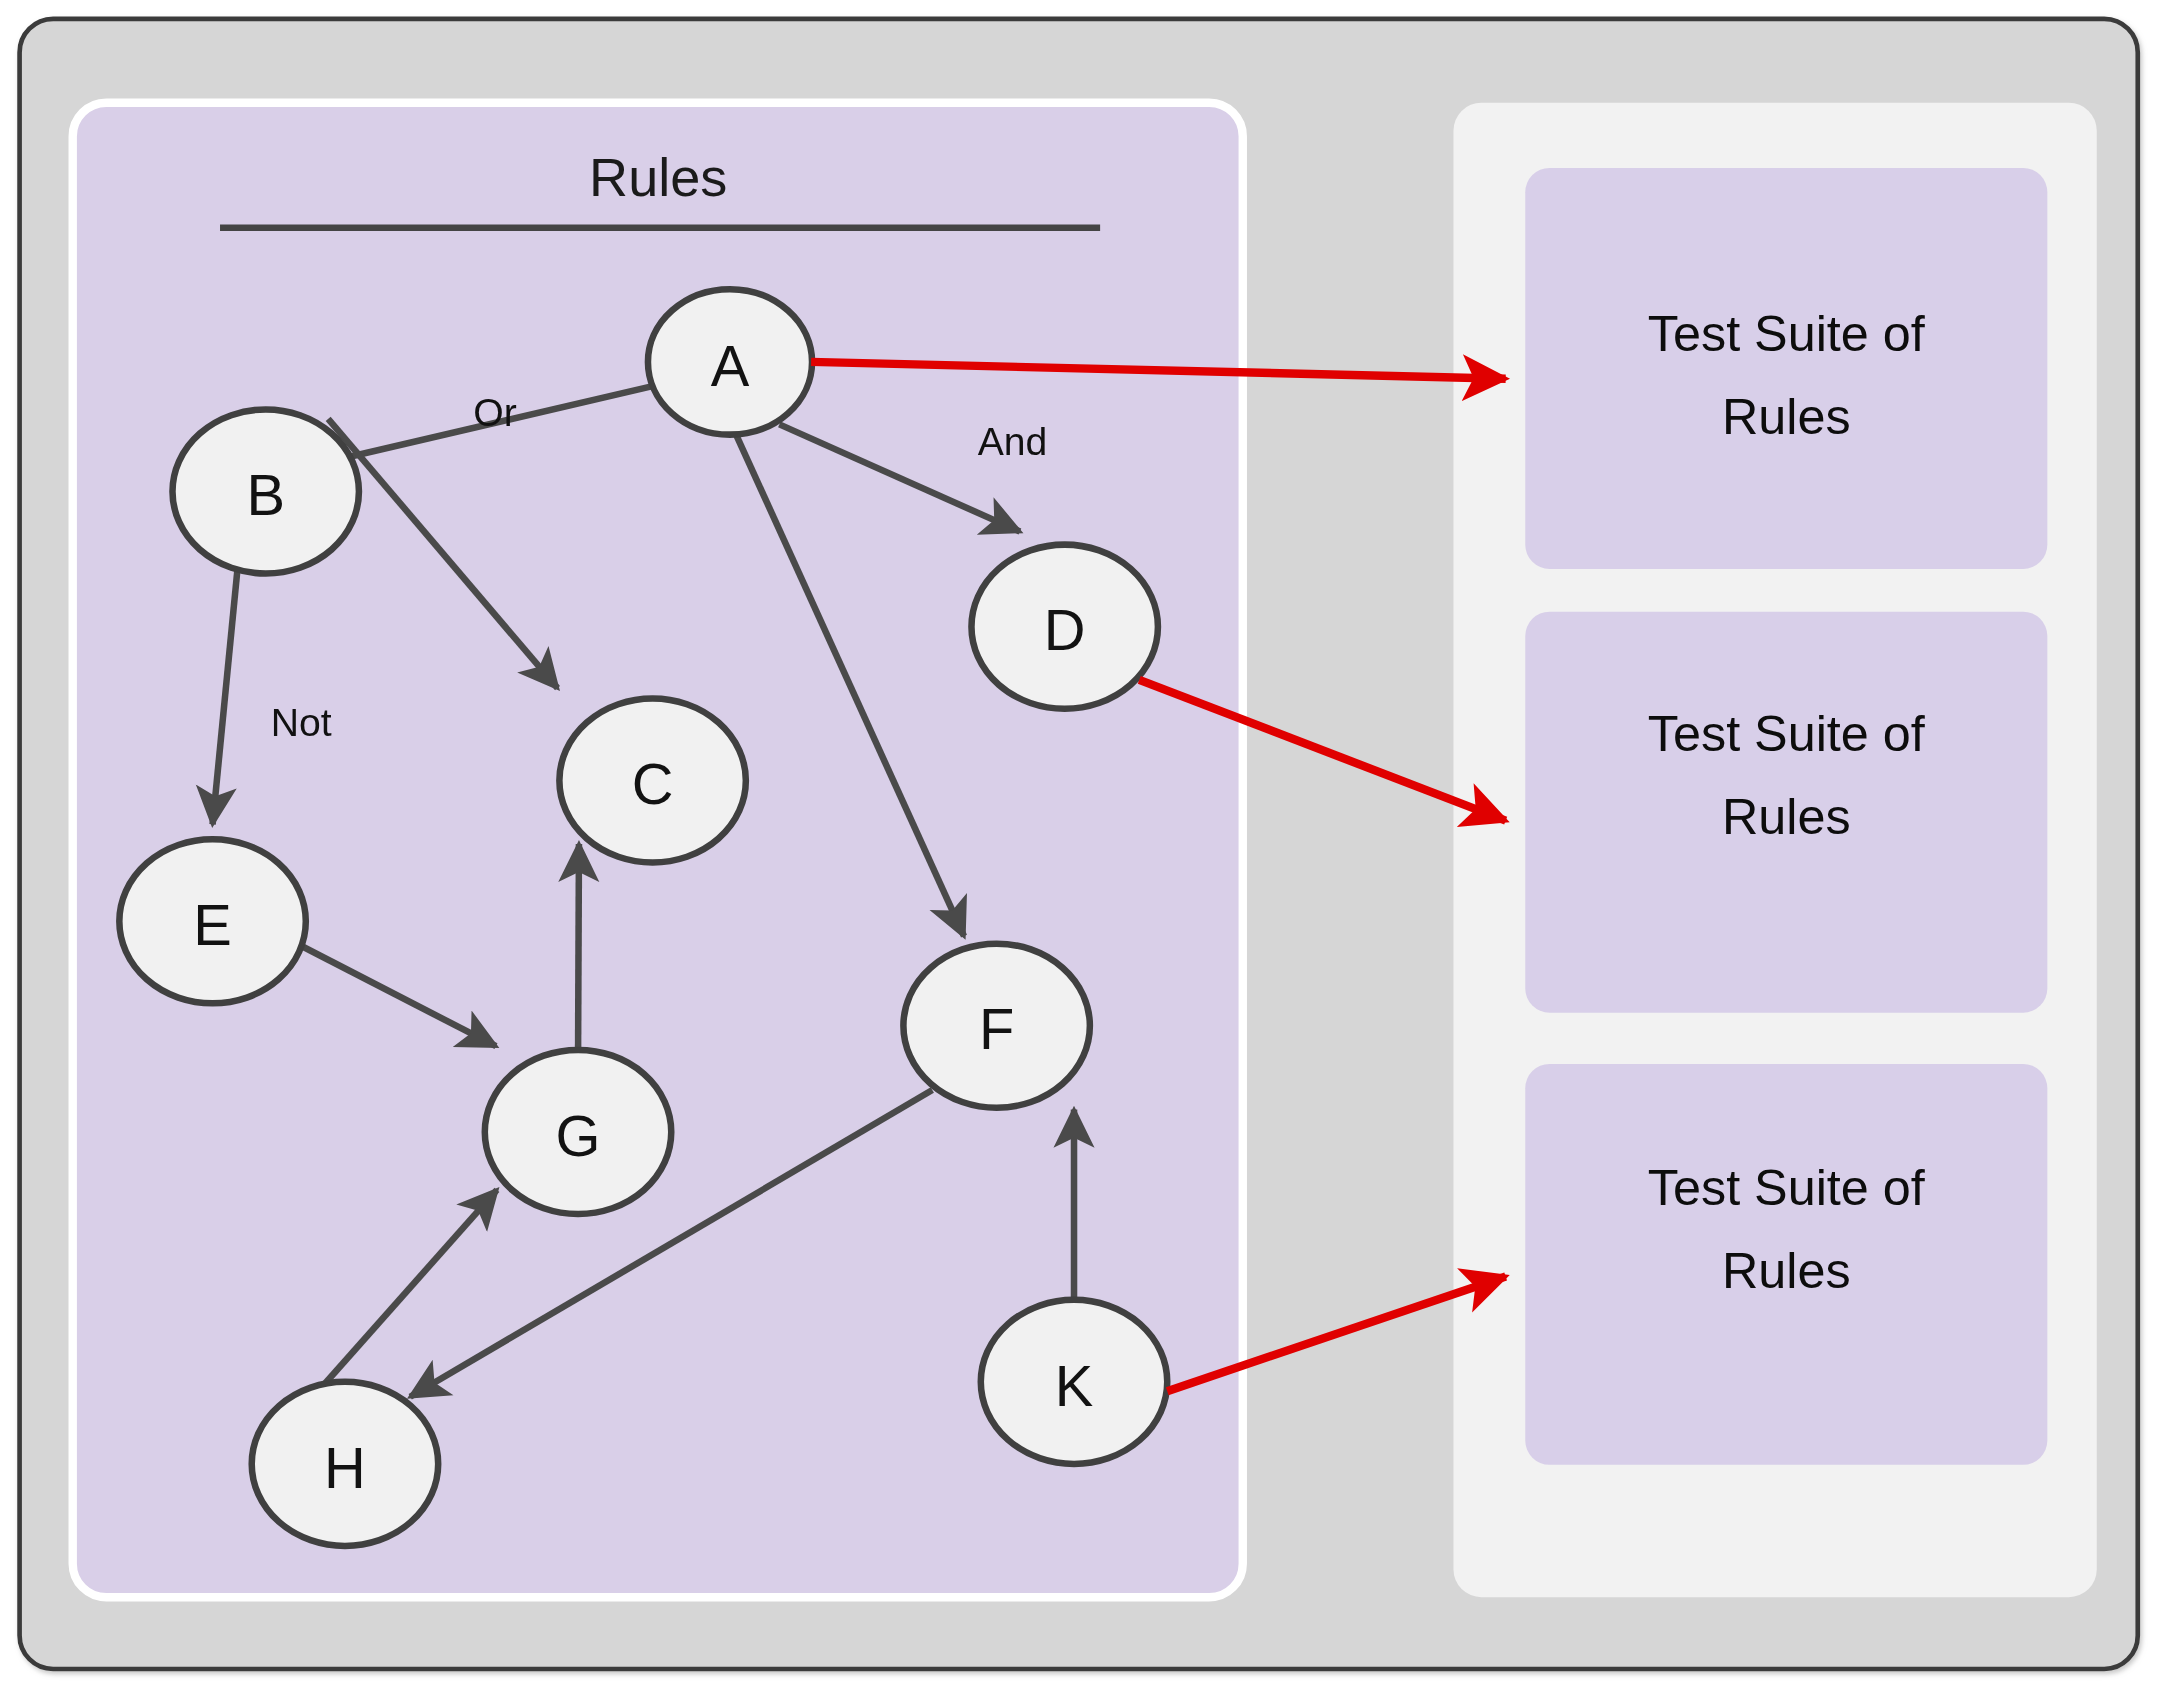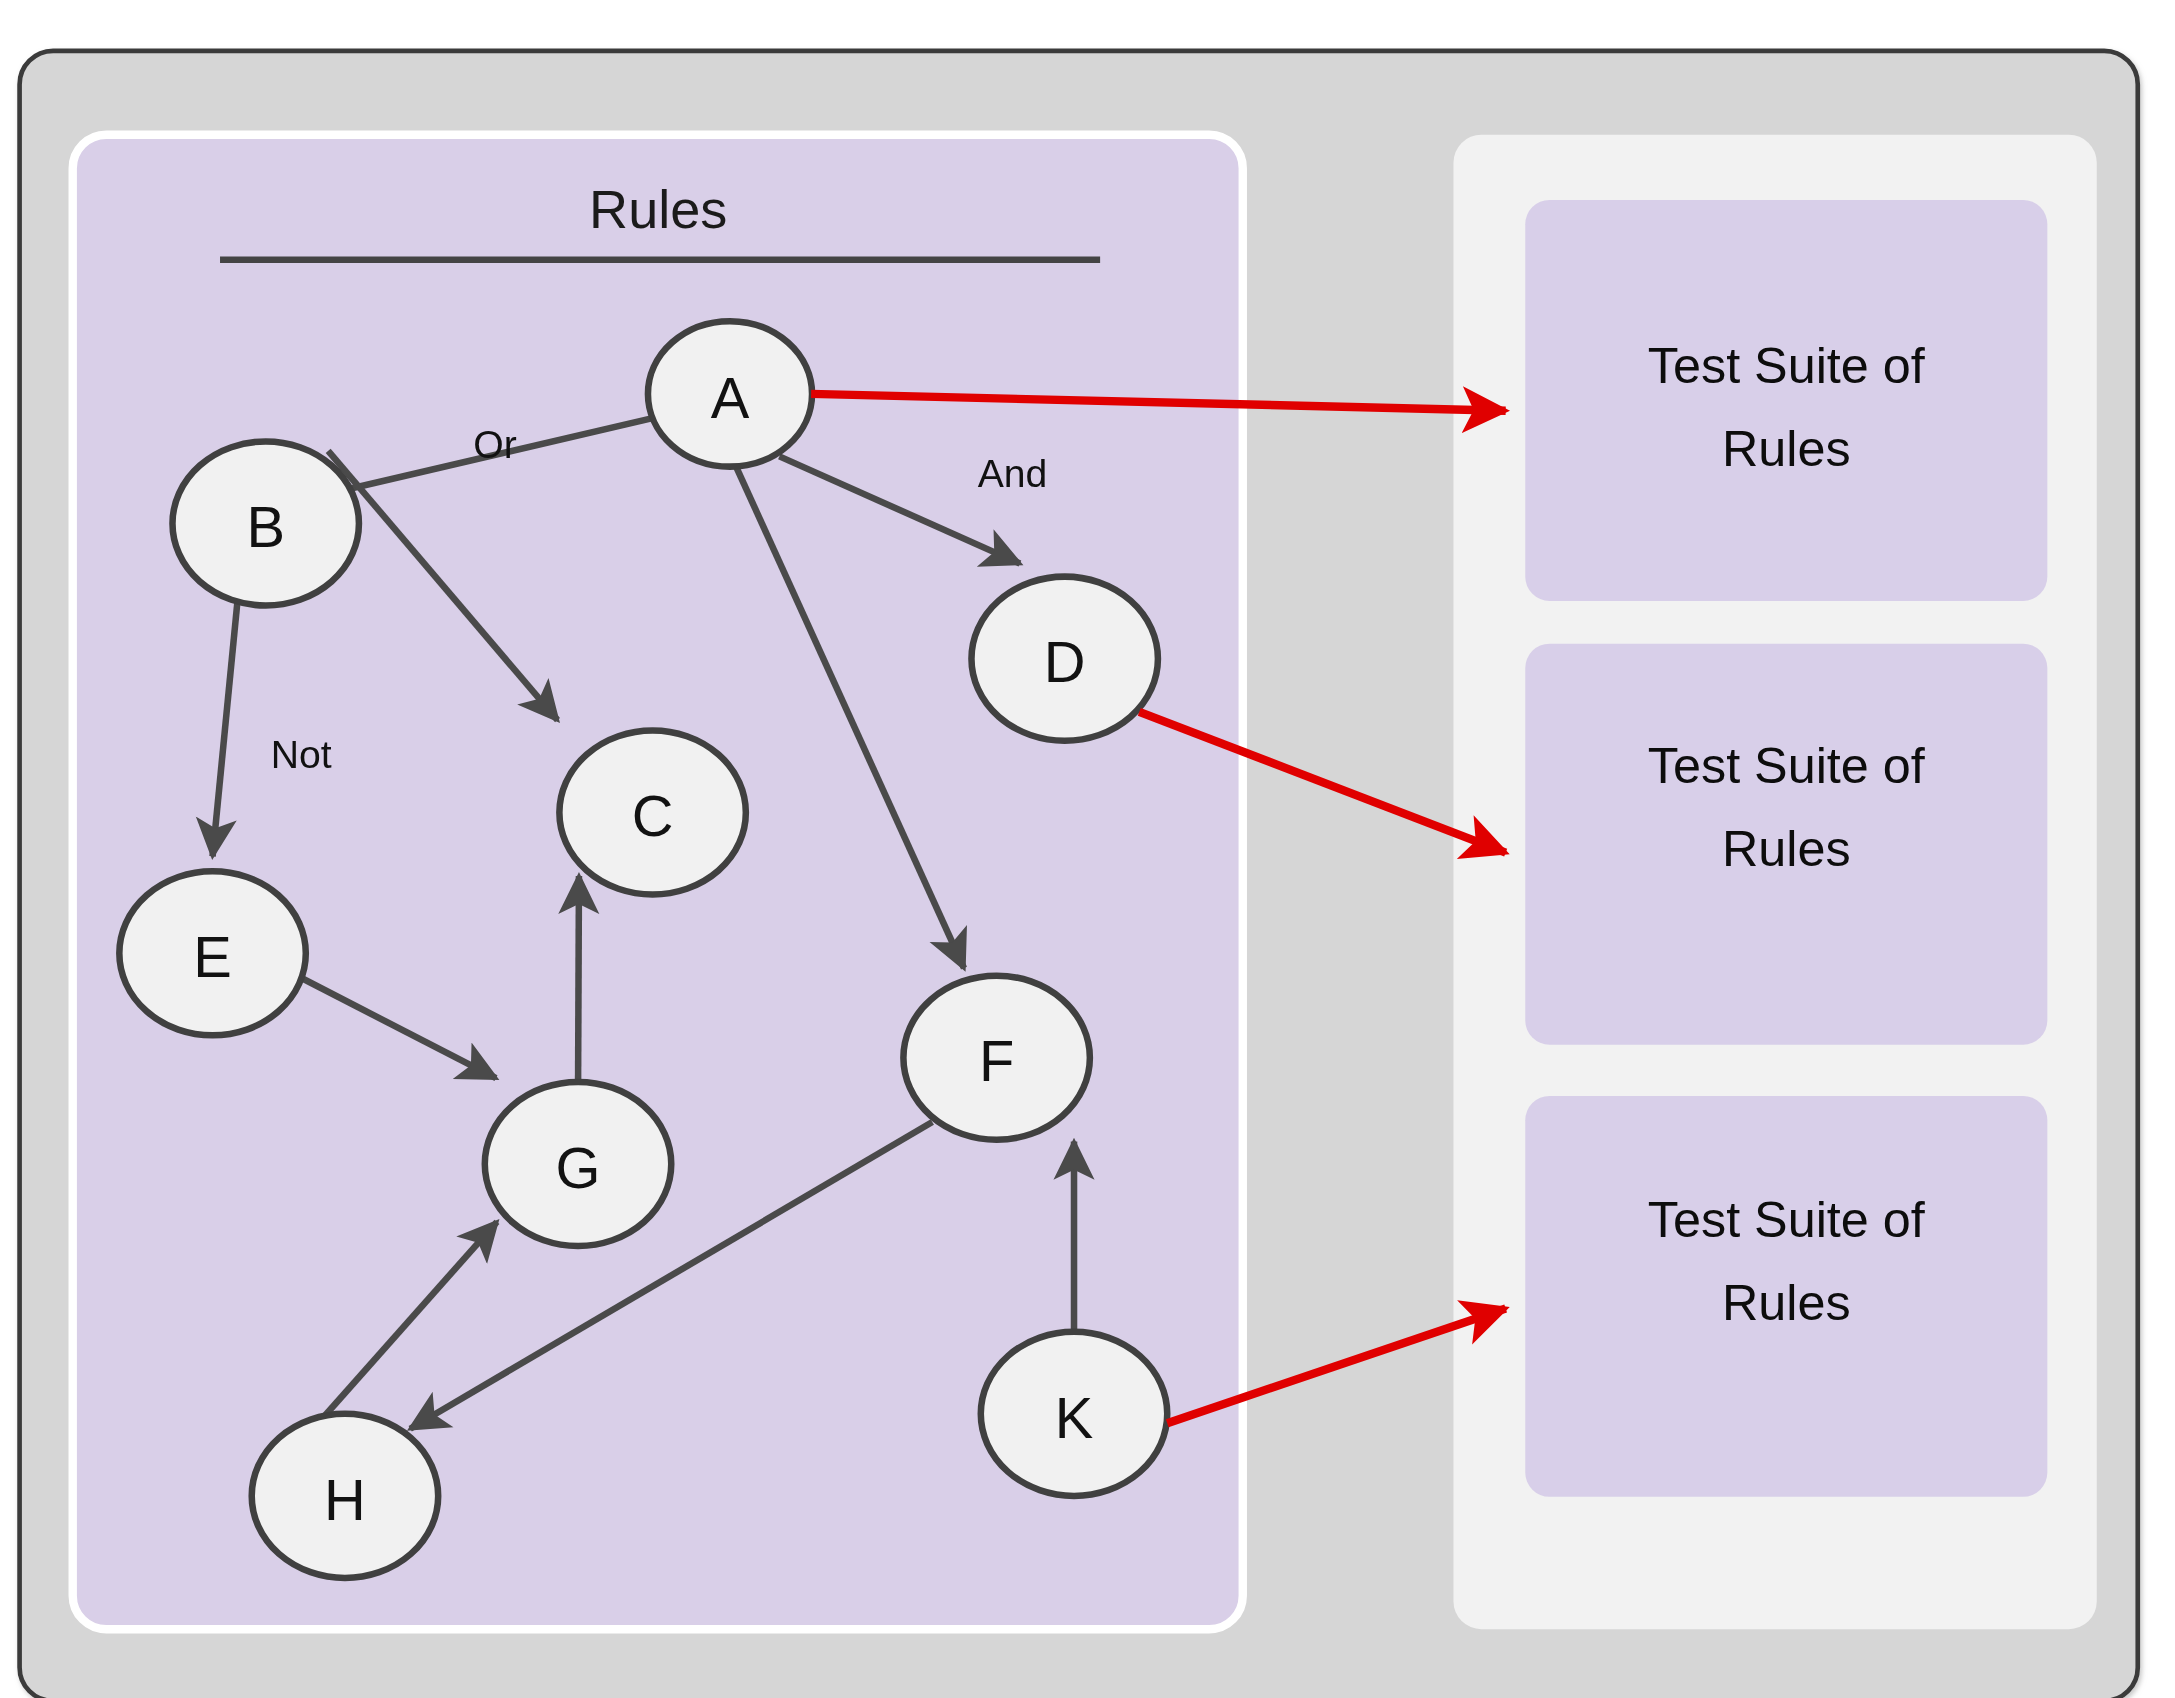--- a/index.html
+++ b/index.html
@@ -10,21 +10,20 @@
   body {
     width: 2176px;
     height: 1699px;
     font-family: "Liberation Sans", sans-serif;
     overflow: hidden;
   }
   #root {
     position: relative;
     width: 2176px;
     height: 1646px;
-    margin-top: 32px;
   }
   svg#scene {
     position: absolute;
     left: 0;
     top: 0;
     width: 2176px;
     height: 1699px;
     display: block;
   }
   .node-label {

